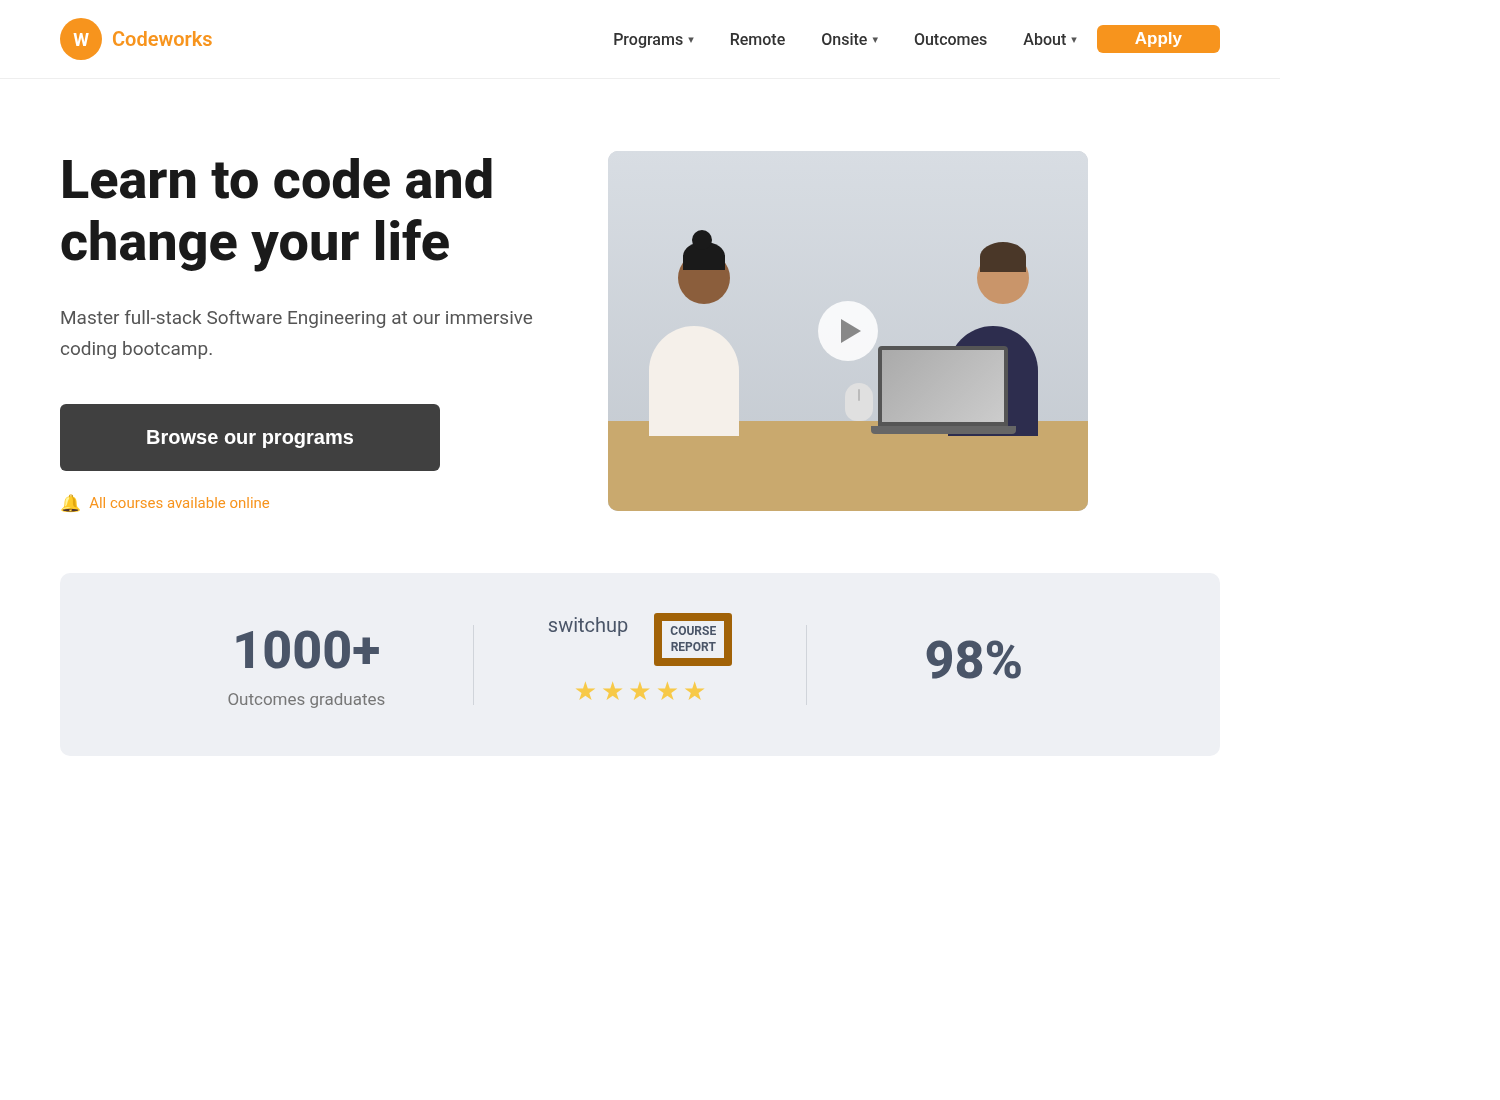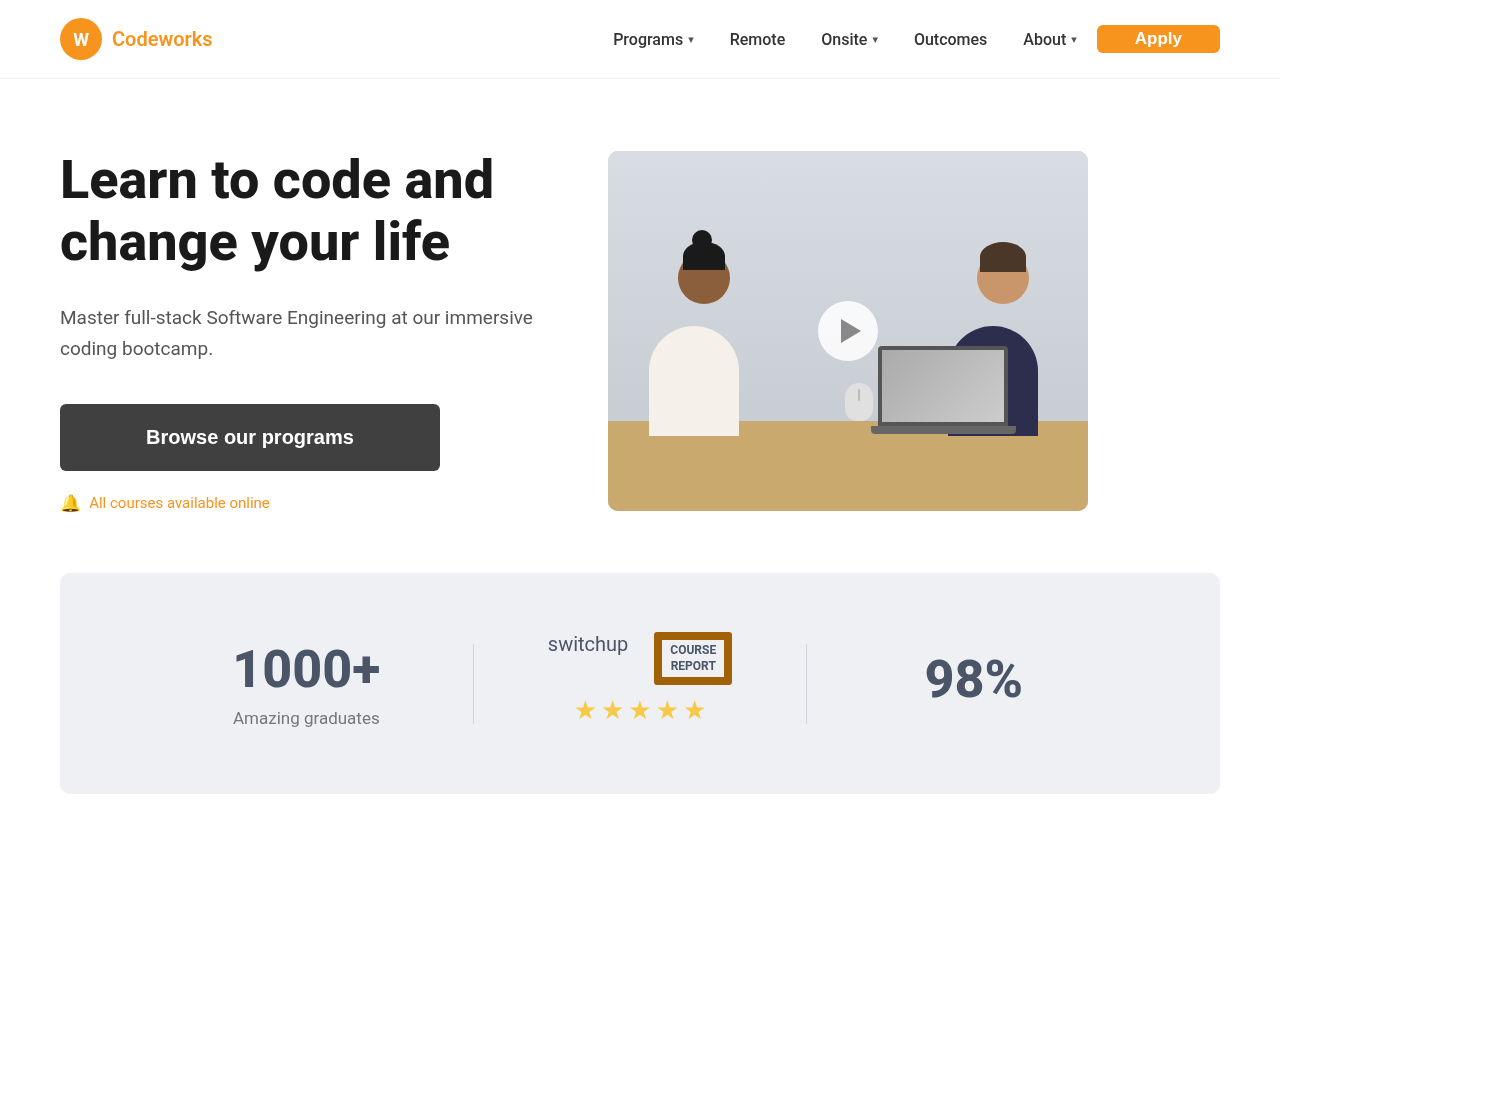--- a/index.html
+++ b/index.html
@@ -212,21 +212,21 @@
       margin-left: 5px;
     }
 
     
     .stats-section {
       background: #eef0f4;
       margin: 0 60px;
       border-radius: 10px;
       display: flex;
       align-items: center;
-      padding: 59px 80px;
+      padding: 40px 80px;
       gap: 0;
     }
     .stat-item {
       flex: 1;
       text-align: center;
     }
     .stat-divider {
       width: 1px;
       height: 80px;
       background: #d0d4da;
@@ -371,21 +371,21 @@
     <div class="play-button">
       <div class="play-triangle"></div>
     </div>
   </div>
 </section>
 
 <section class="stats-section">
 
   <div class="stat-item">
     <div class="stat-number">1000+</div>
-    <div class="stat-label">Amazing graduates</div>
+    <div class="stat-label">Outcomes graduates</div>
   </div>
 
   <div class="stat-divider"></div>
 
   <div class="stat-item">
     <div class="review-logos">
       <span class="switchup-text">switchup</span>
       <div class="course-report-box">
         <div>COURSE</div>
         <div>REPORT</div>

